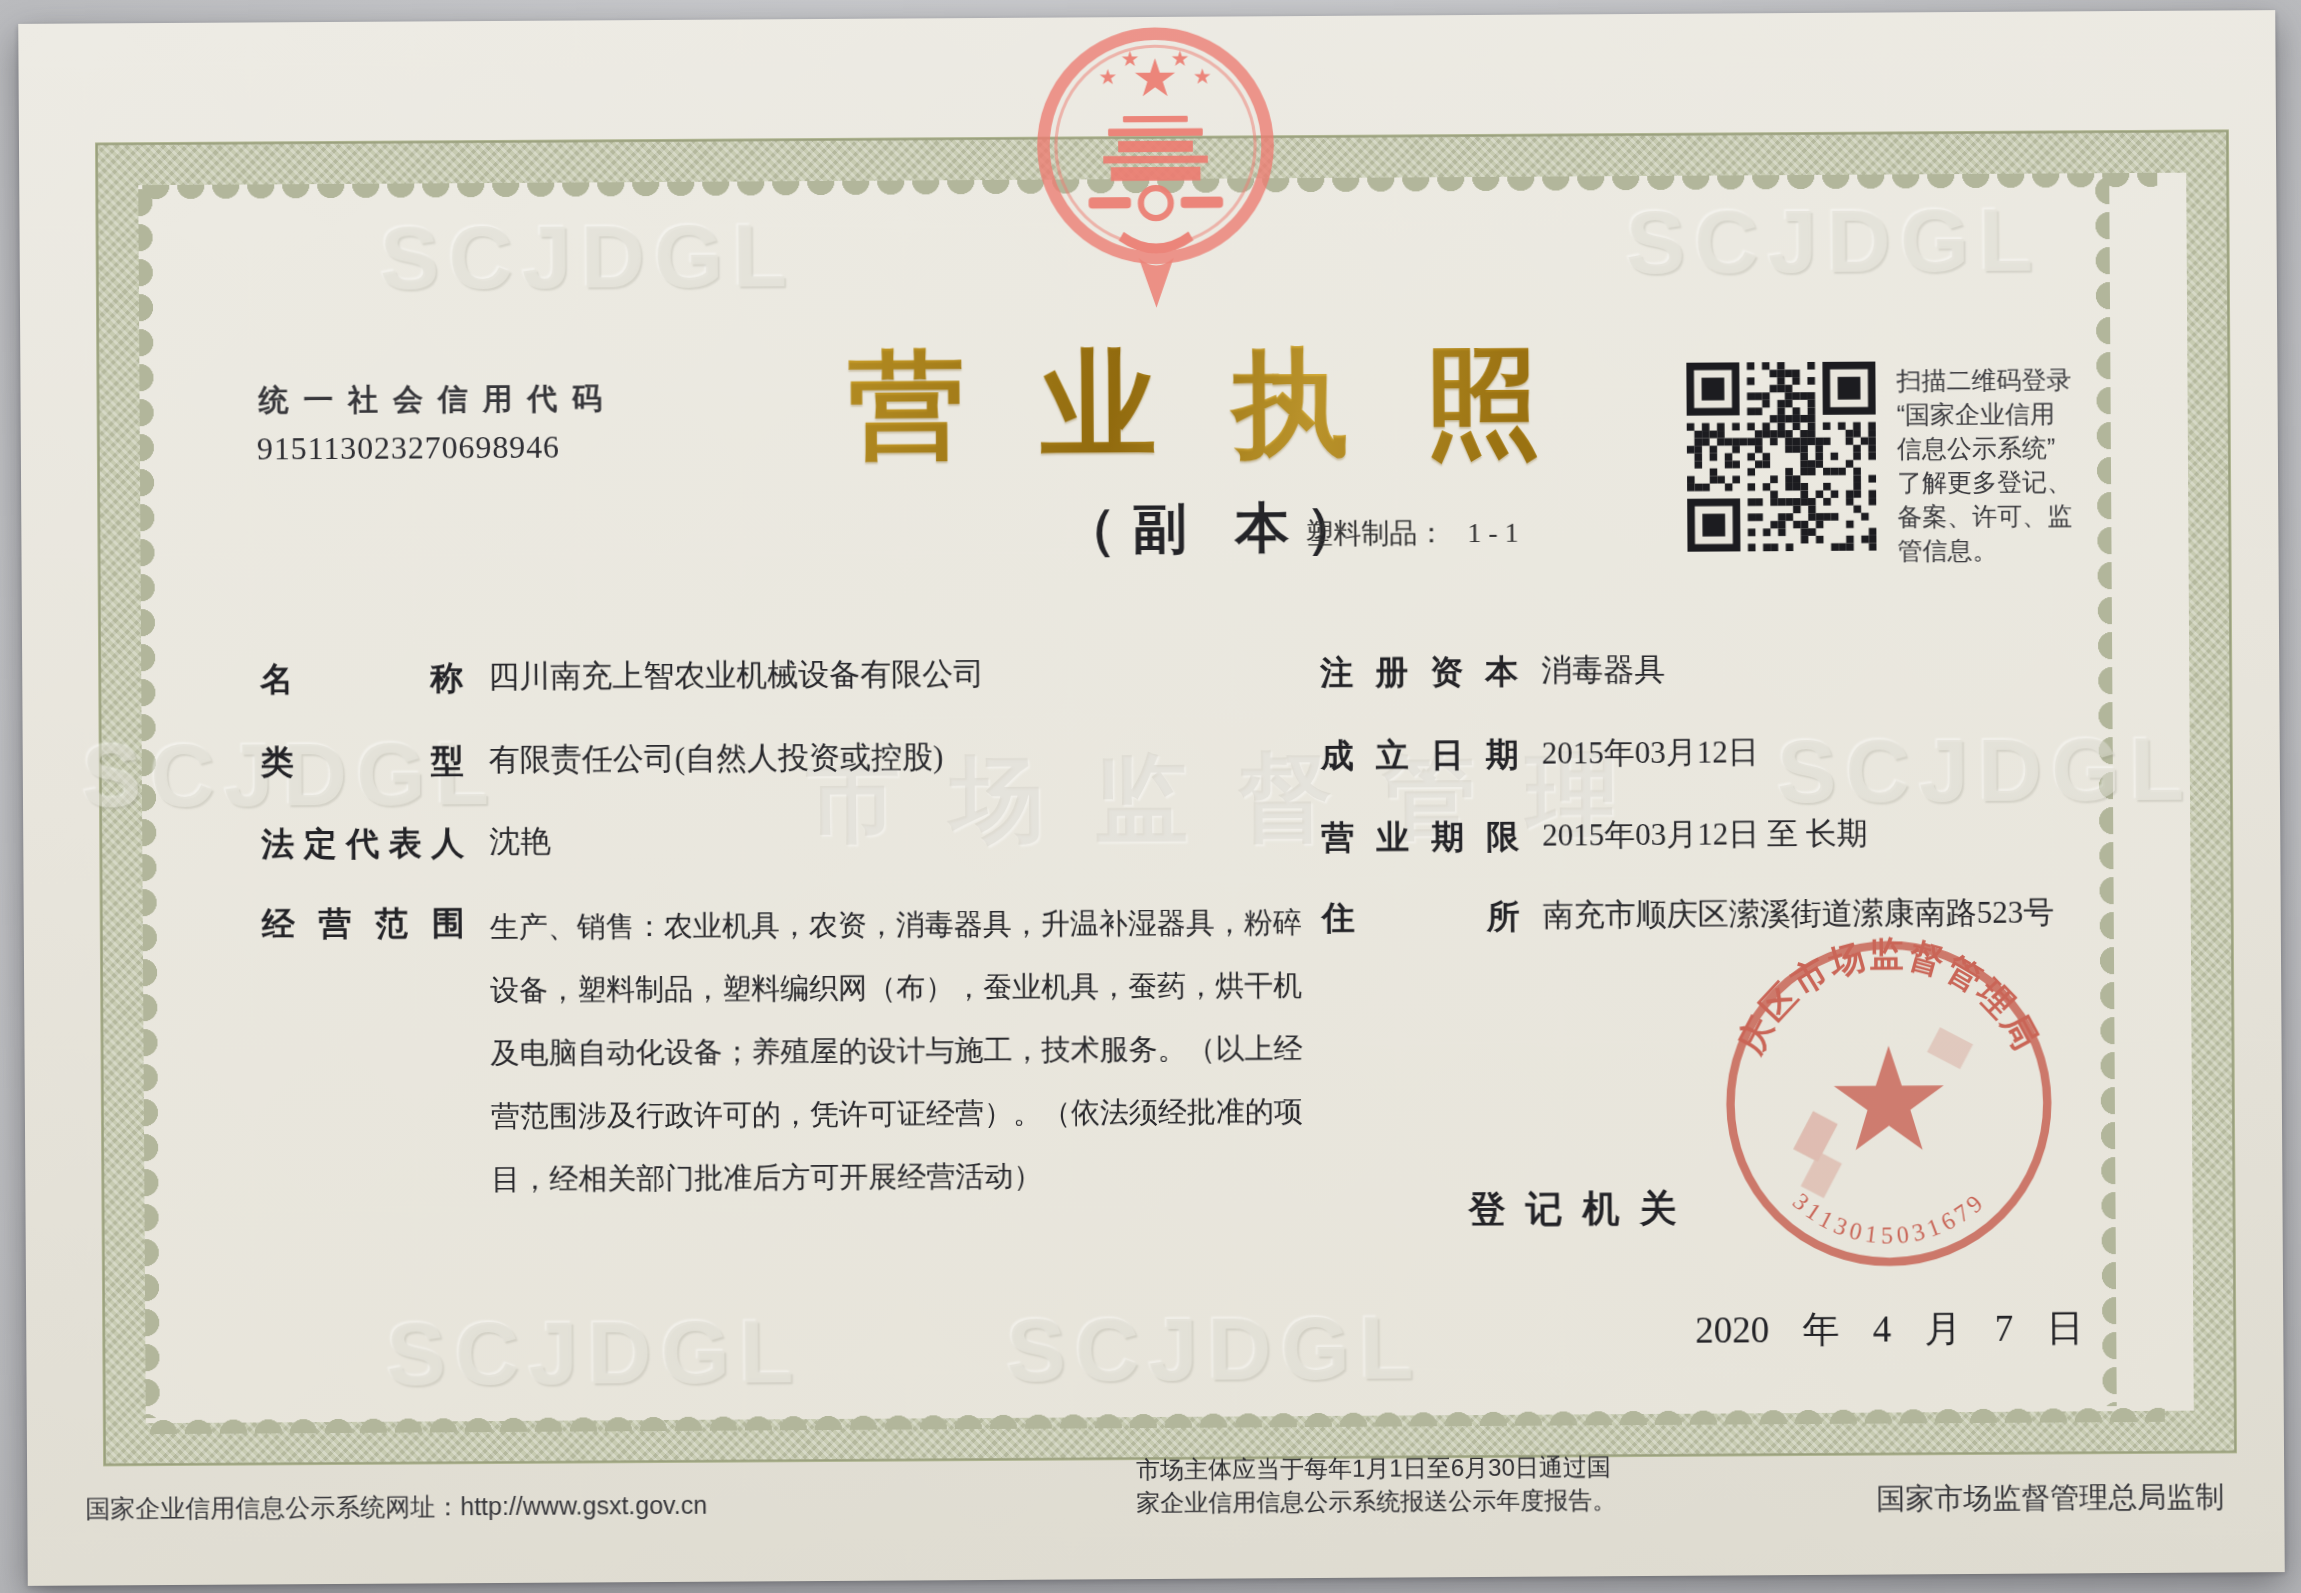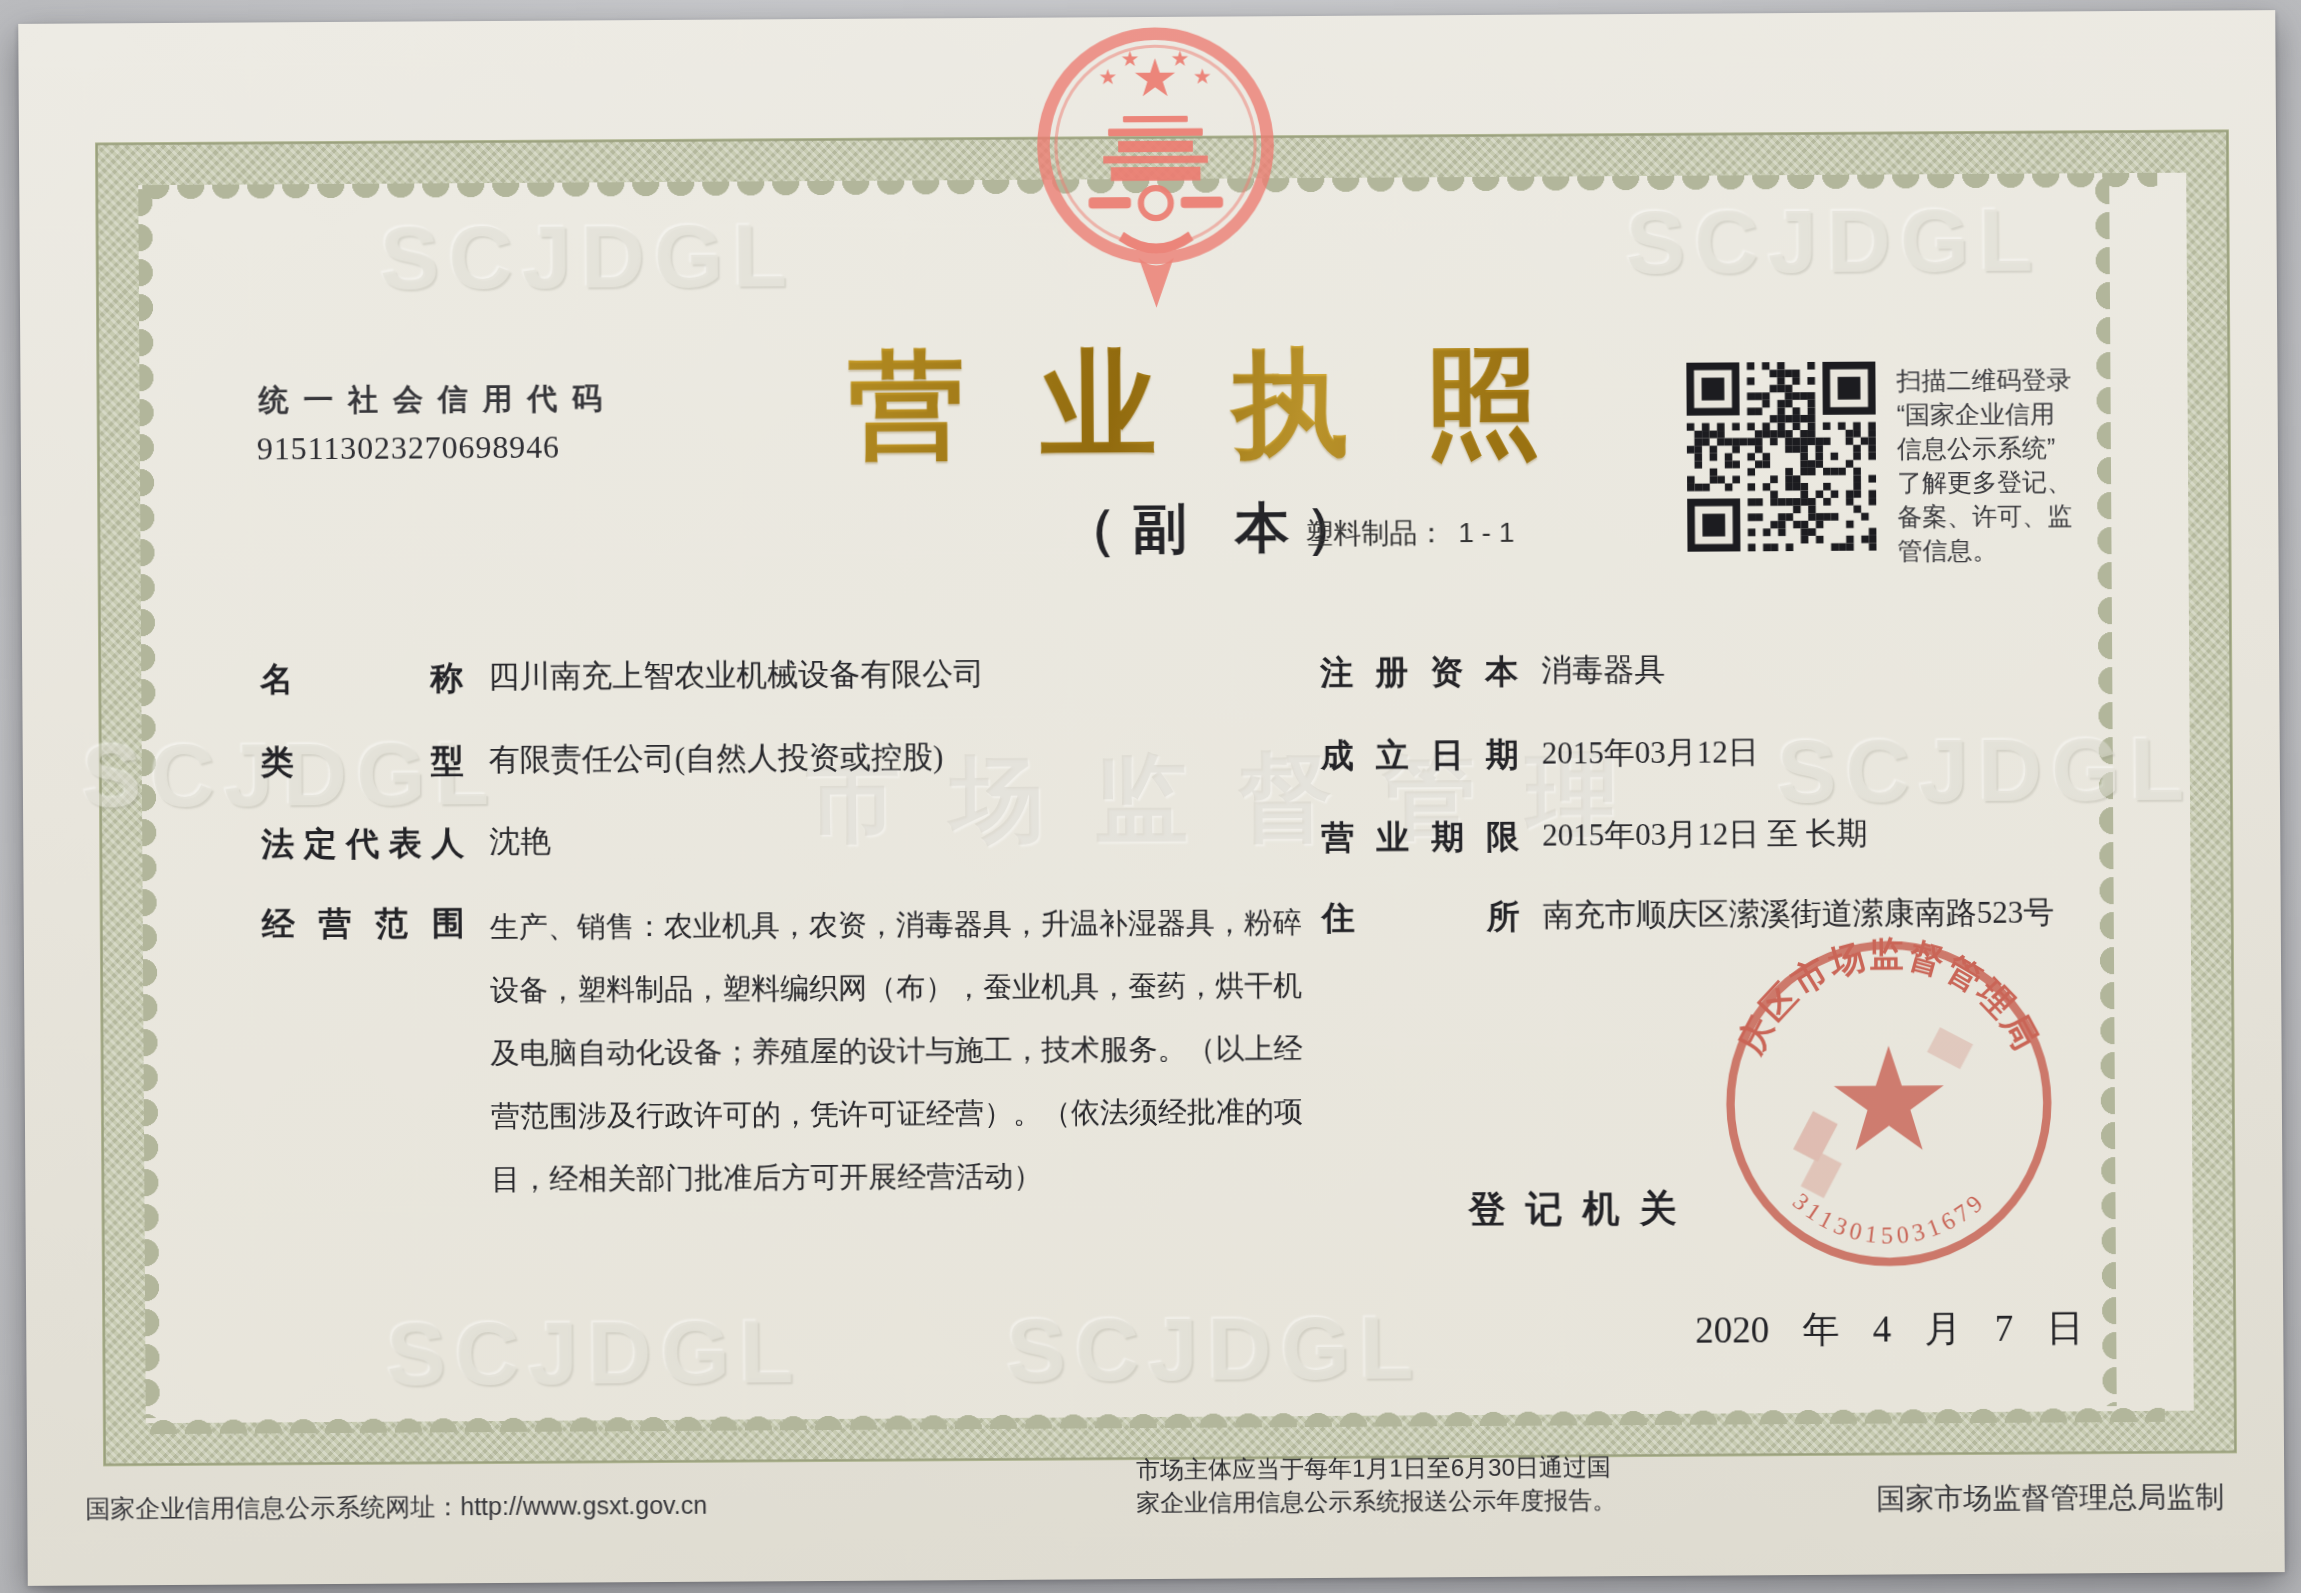--- a/index.html
+++ b/index.html
@@ -71,21 +71,21 @@
     font-size:116px;font-weight:700;letter-spacing:76px;white-space:nowrap;
     color:#b6871b;text-shadow:0 1.8px 1.8px rgba(120,86,12,.28);}
   @supports(-webkit-background-clip:text){
     .title{background:linear-gradient(100deg,#caa02c 0%,#9c7310 35%,#d4ab38 60%,#a87d15 85%);
       -webkit-background-clip:text;background-clip:text;color:transparent;}
   }
   .subtitle{position:absolute;left:1041px;top:476px;z-index:3;
     font-size:54px;font-weight:600;letter-spacing:16.6px;color:#242428;white-space:nowrap;}
   .copyno{position:absolute;left:1284px;top:499px;z-index:3;
     font-size:28px;color:#333;white-space:nowrap;}
-  .copyno .num{font-family:Liberation Sans, sans-serif;margin-left:13px;}
+  .copyno .num{font-family:Liberation Serif, serif;margin-left:22px;}
   
   .qr{position:absolute;left:1666px;top:349px;width:189px;height:189px;z-index:3;}
   .qr svg{width:100%;height:100%;}
   .qr-caption{position:absolute;left:1876px;top:351px;width:196px;z-index:3;
     font-size:25px;line-height:34px;color:#3a3a3e;white-space:pre-line;}
   
   .flabel{position:absolute;z-index:3;font-size:33px;font-weight:600;color:#232327;}
   .jl{display:flex;justify-content:space-between;}
   .fvalue{position:absolute;z-index:3;font-family:"Liberation Serif",serif;
     font-size:31px;color:#28282c;white-space:nowrap;}

